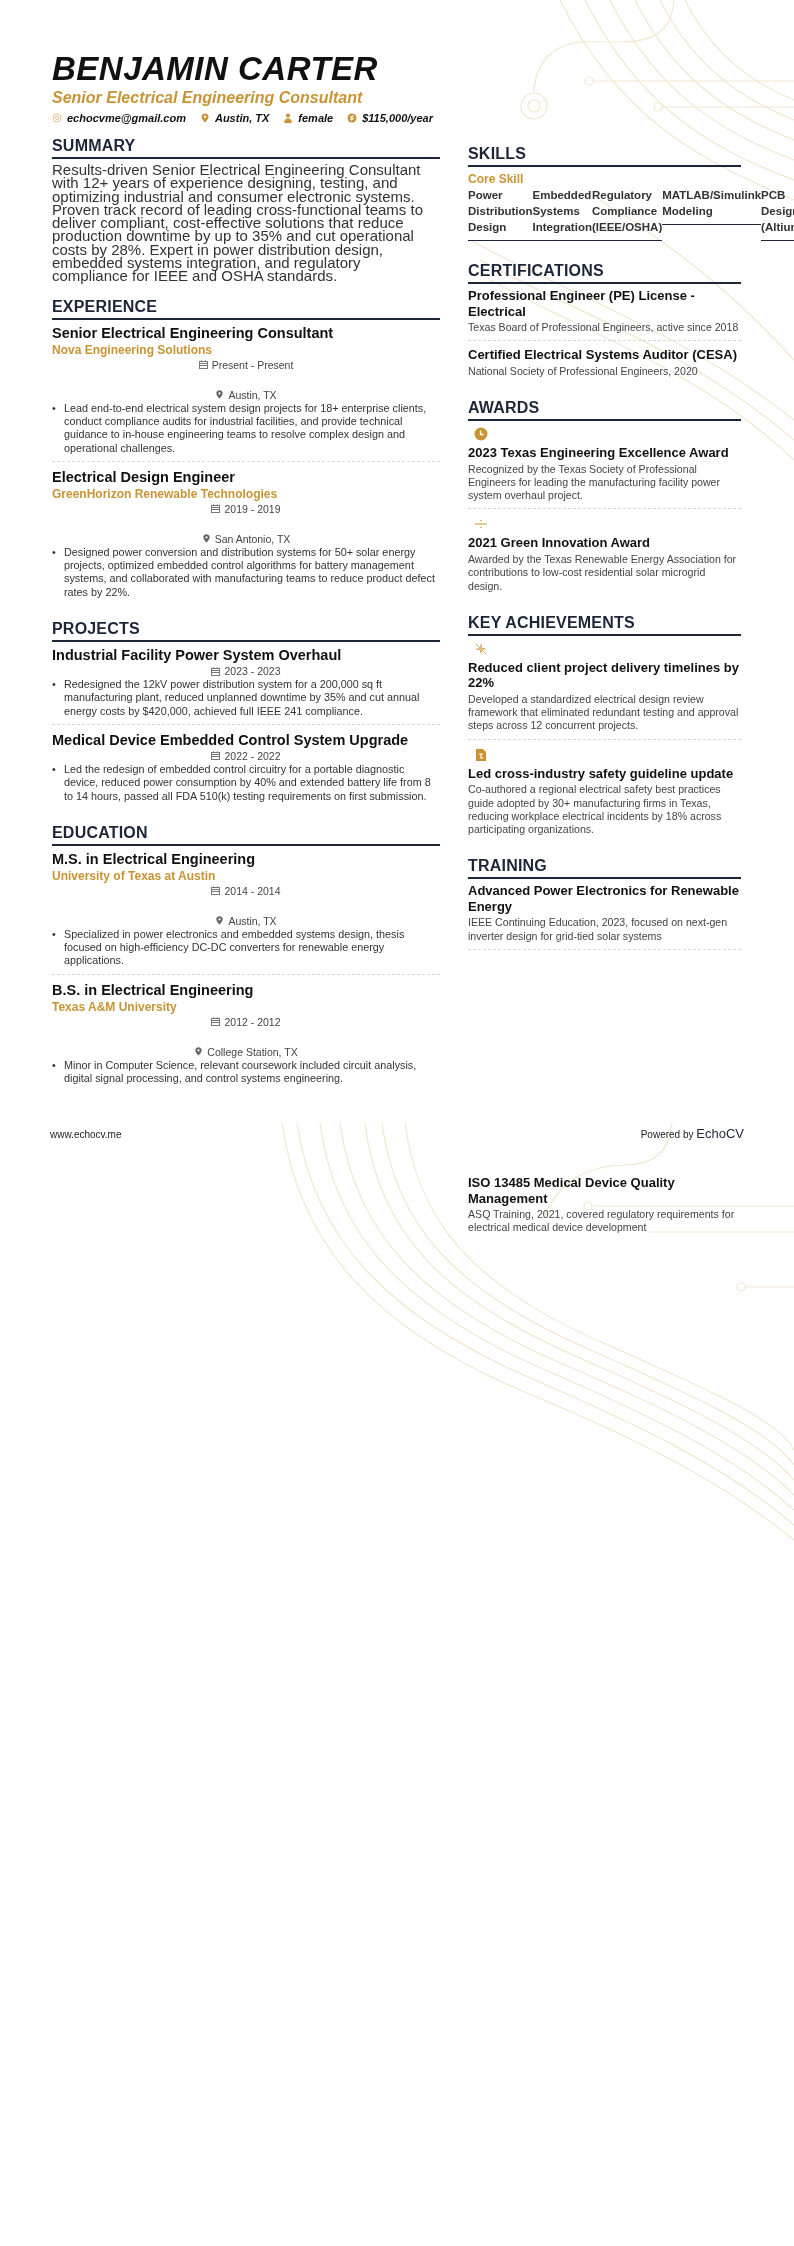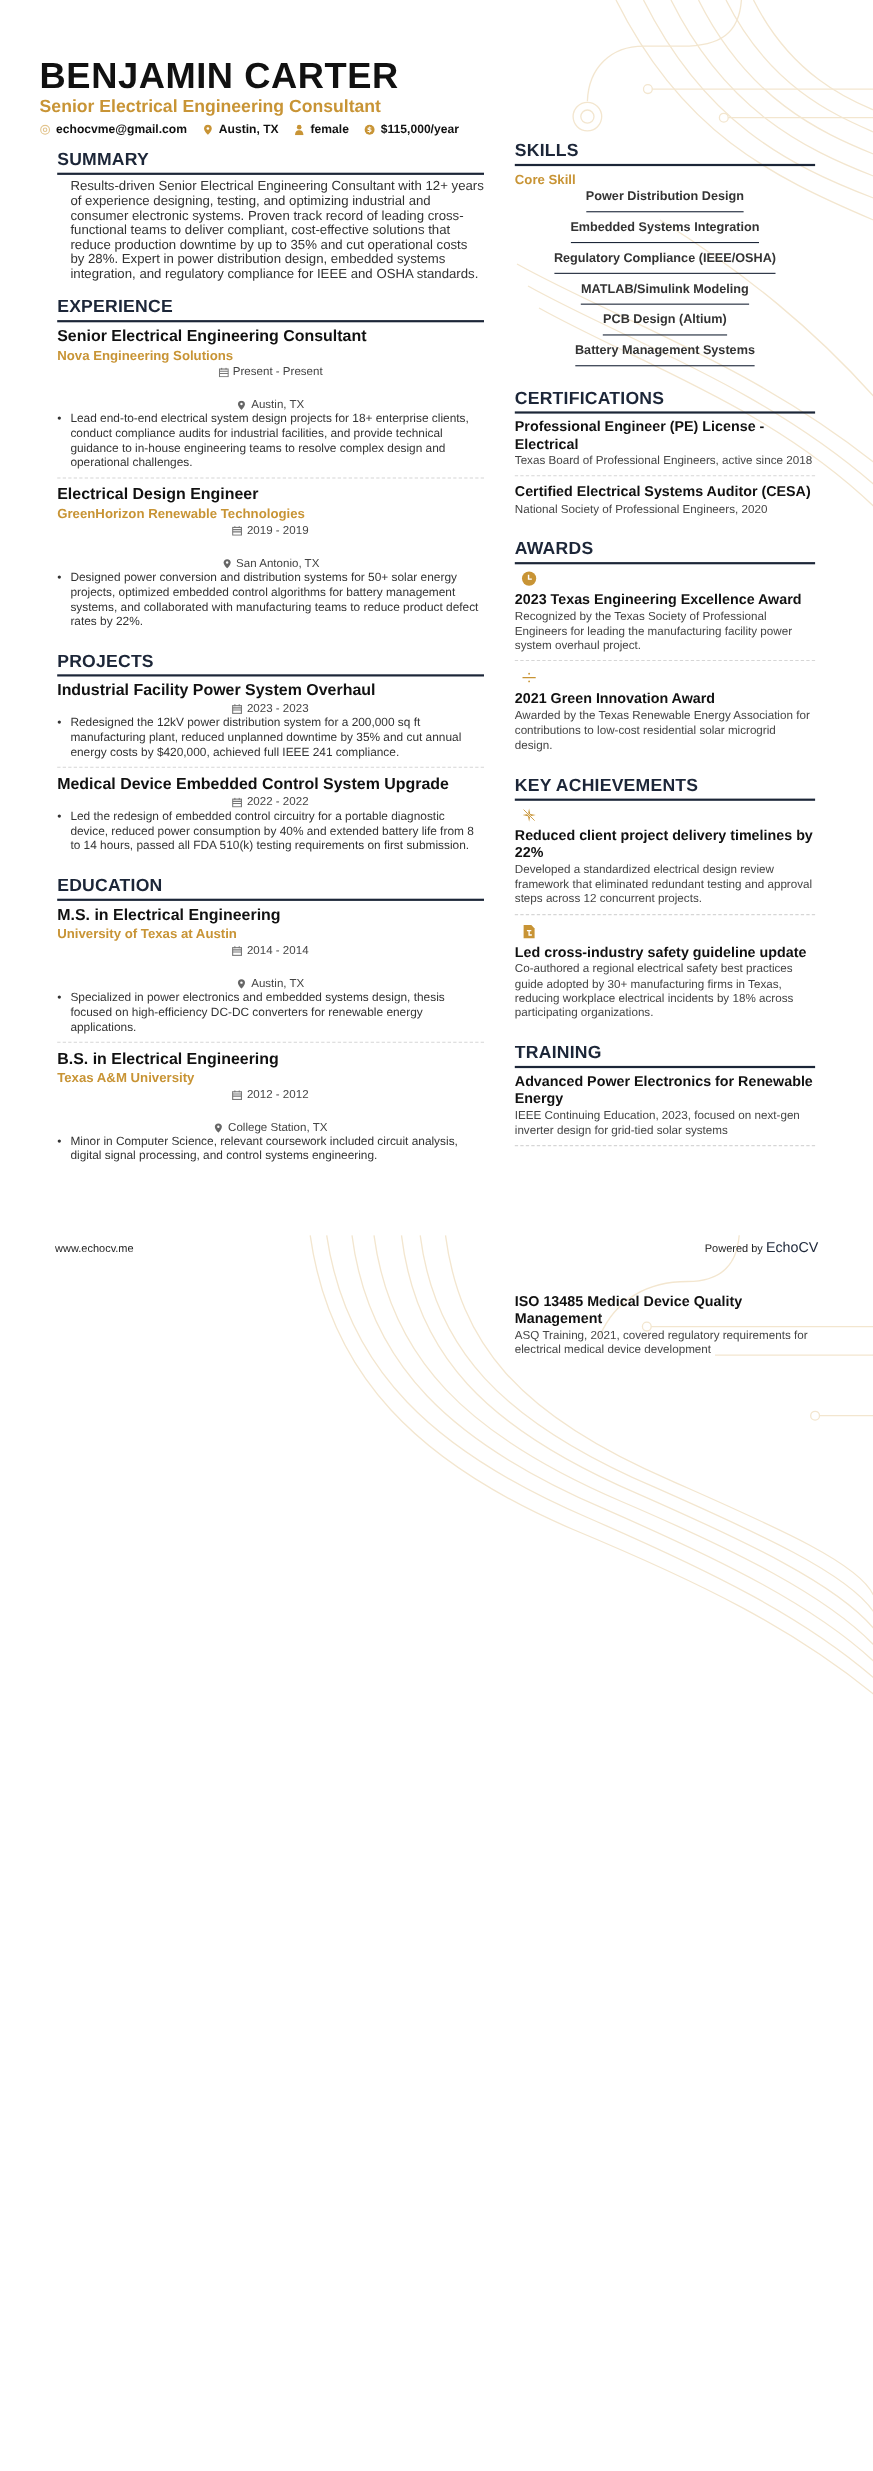--- a/index.html
+++ b/index.html
@@ -3,47 +3,47 @@
 <meta charset="utf-8">
 <style>
   * { box-sizing: border-box; margin: 0; padding: 0; }
   html, body { width: 794px; background: #ffffff; }
   body { position: relative; height: 2246px; font-family: "Liberation Sans", "DejaVu Sans", sans-serif; color: #222; overflow: hidden; }
   .bg-deco { position: absolute; left: 0; top: 0; width: 794px; height: 2246px; pointer-events: none; z-index: 0; }
   .page { position: absolute; left: 0; width: 794px; z-index: 1; }
   .page1 { top: 0; height: 1123px; }
   .page2 { top: 1123px; height: 1123px; }
 
-  .header { position: absolute; left: 36px; top: 52px; }
+  .header { position: absolute; left: 52px; top: 52px; font-style: italic; }
   .name { font-size: 33px; font-weight: 700; letter-spacing: 0.5px; color: #111; line-height: 34px; }
   .title { font-size: 16px; font-weight: 700; color: #c89435; margin-top: 2px; line-height: 20px; }
   .contacts { display: flex; align-items: center; gap: 14px; margin-top: 4px; font-size: 11px; font-weight: 700; color: #111; }
   .contact { display: flex; align-items: center; gap: 5px; }
   .contact svg { width: 10px; height: 10px; }
 
   .col-left { position: absolute; left: 52px; top: 136px; width: 388px; }
-  .col-right { position: absolute; left: 468px; top: 128px; width: 273px; }
+  .col-right { position: absolute; left: 468px; top: 144px; width: 273px; }
 
   .sec-title { font-size: 16px; font-weight: 700; color: #1c2638; line-height: 20px; padding-bottom: 1px; border-bottom: 2px solid #1c2638; margin-bottom: 4px; letter-spacing: 0.2px; }
   .section { margin-bottom: 14px; }
 
   .item { padding-bottom: 6px; margin-bottom: 6px; border-bottom: 1px dashed #d6d6d6; }
   .item:last-child { border-bottom: none; margin-bottom: 0; }
   .item-title { font-size: 14.5px; font-weight: 700; color: #111; line-height: 18px; }
   .item-org { font-size: 12px; font-weight: 700; color: #c89435; line-height: 16px; }
   .meta { display: flex; align-items: center; gap: 16px; font-size: 10.5px; color: #444; line-height: 14px; flex-direction: column; }
   .meta span.m { display: flex; align-items: center; gap: 4px; }
   .meta svg { width: 9px; height: 9px; }
   .bullet { display: flex; font-size: 10.8px; color: #333; line-height: 13.3px; }
   .bullet .dot { width: 12px; flex: none; }
-  .summary-text { font-size: 12px; color: #333; line-height: 13.3px; margin-left: 12px; }
+  .summary-text { font-size: 15px; color: #333; line-height: 13.3px; }
 
   .skill-cat { font-size: 12px; font-weight: 700; color: #c89435; line-height: 16px; }
   .skill { display: inline-block; font-size: 11.5px; font-weight: 700; color: #333; line-height: 16px; padding-bottom: 5px; margin-bottom: 6px; border-bottom: 1.5px solid #1c2638; }
-  .skills-list { display: flex; flex-direction: column; align-items: center; }
+  .skills-list { display: flex; flex-direction: row; align-items: flex-start; }
 
   .r-title { font-size: 13px; font-weight: 700; color: #111; line-height: 15.5px; }
   .r-desc { font-size: 10.6px; color: #444; line-height: 13.3px; margin-top: 2px; }
 
   .icon-item { display: flex; gap: 4px; flex-direction: column; }
   .icon-item .ic { width: 26px; flex: none; display: flex; justify-content: center; padding-top: 2px; }
   .icon-item .ic svg { width: 14px; height: 14px; }
 
   .footer { position: absolute; left: 50px; right: 50px; display: flex; justify-content: space-between; align-items: baseline; font-size: 10px; color: #222; margin-top: 25px; }
   .footer .brand { font-size: 13px; color: #1c2638; }

